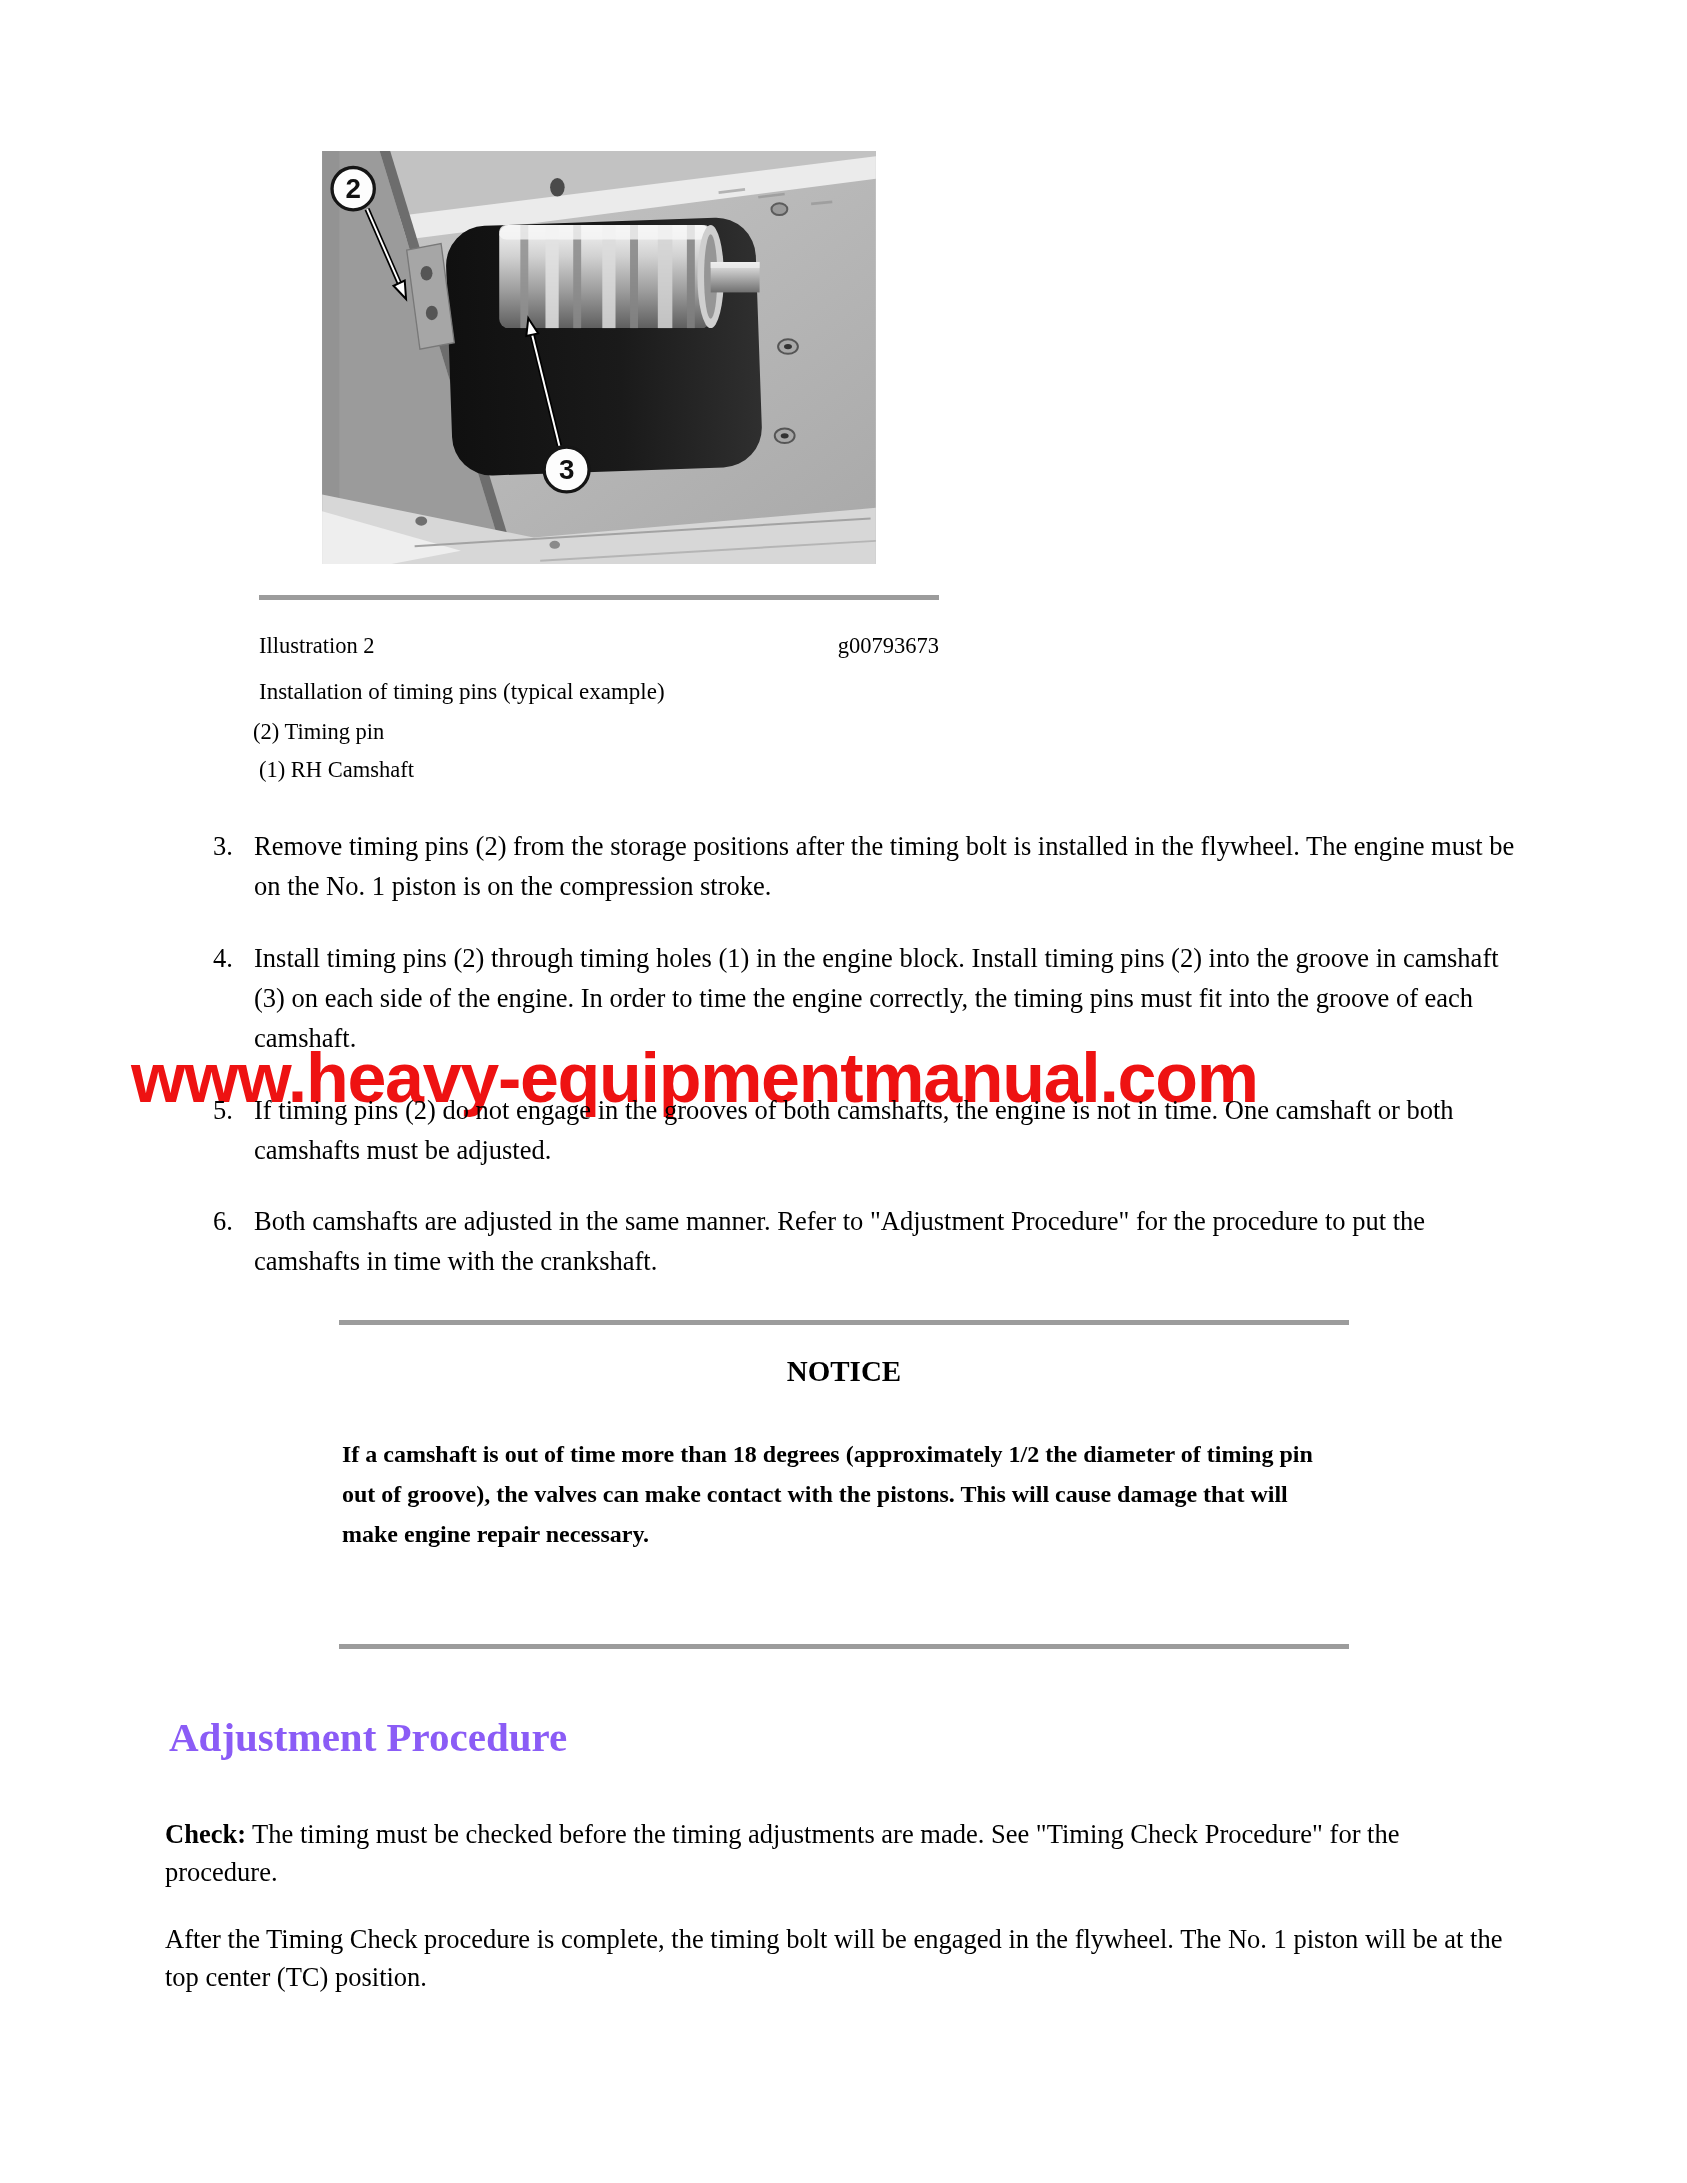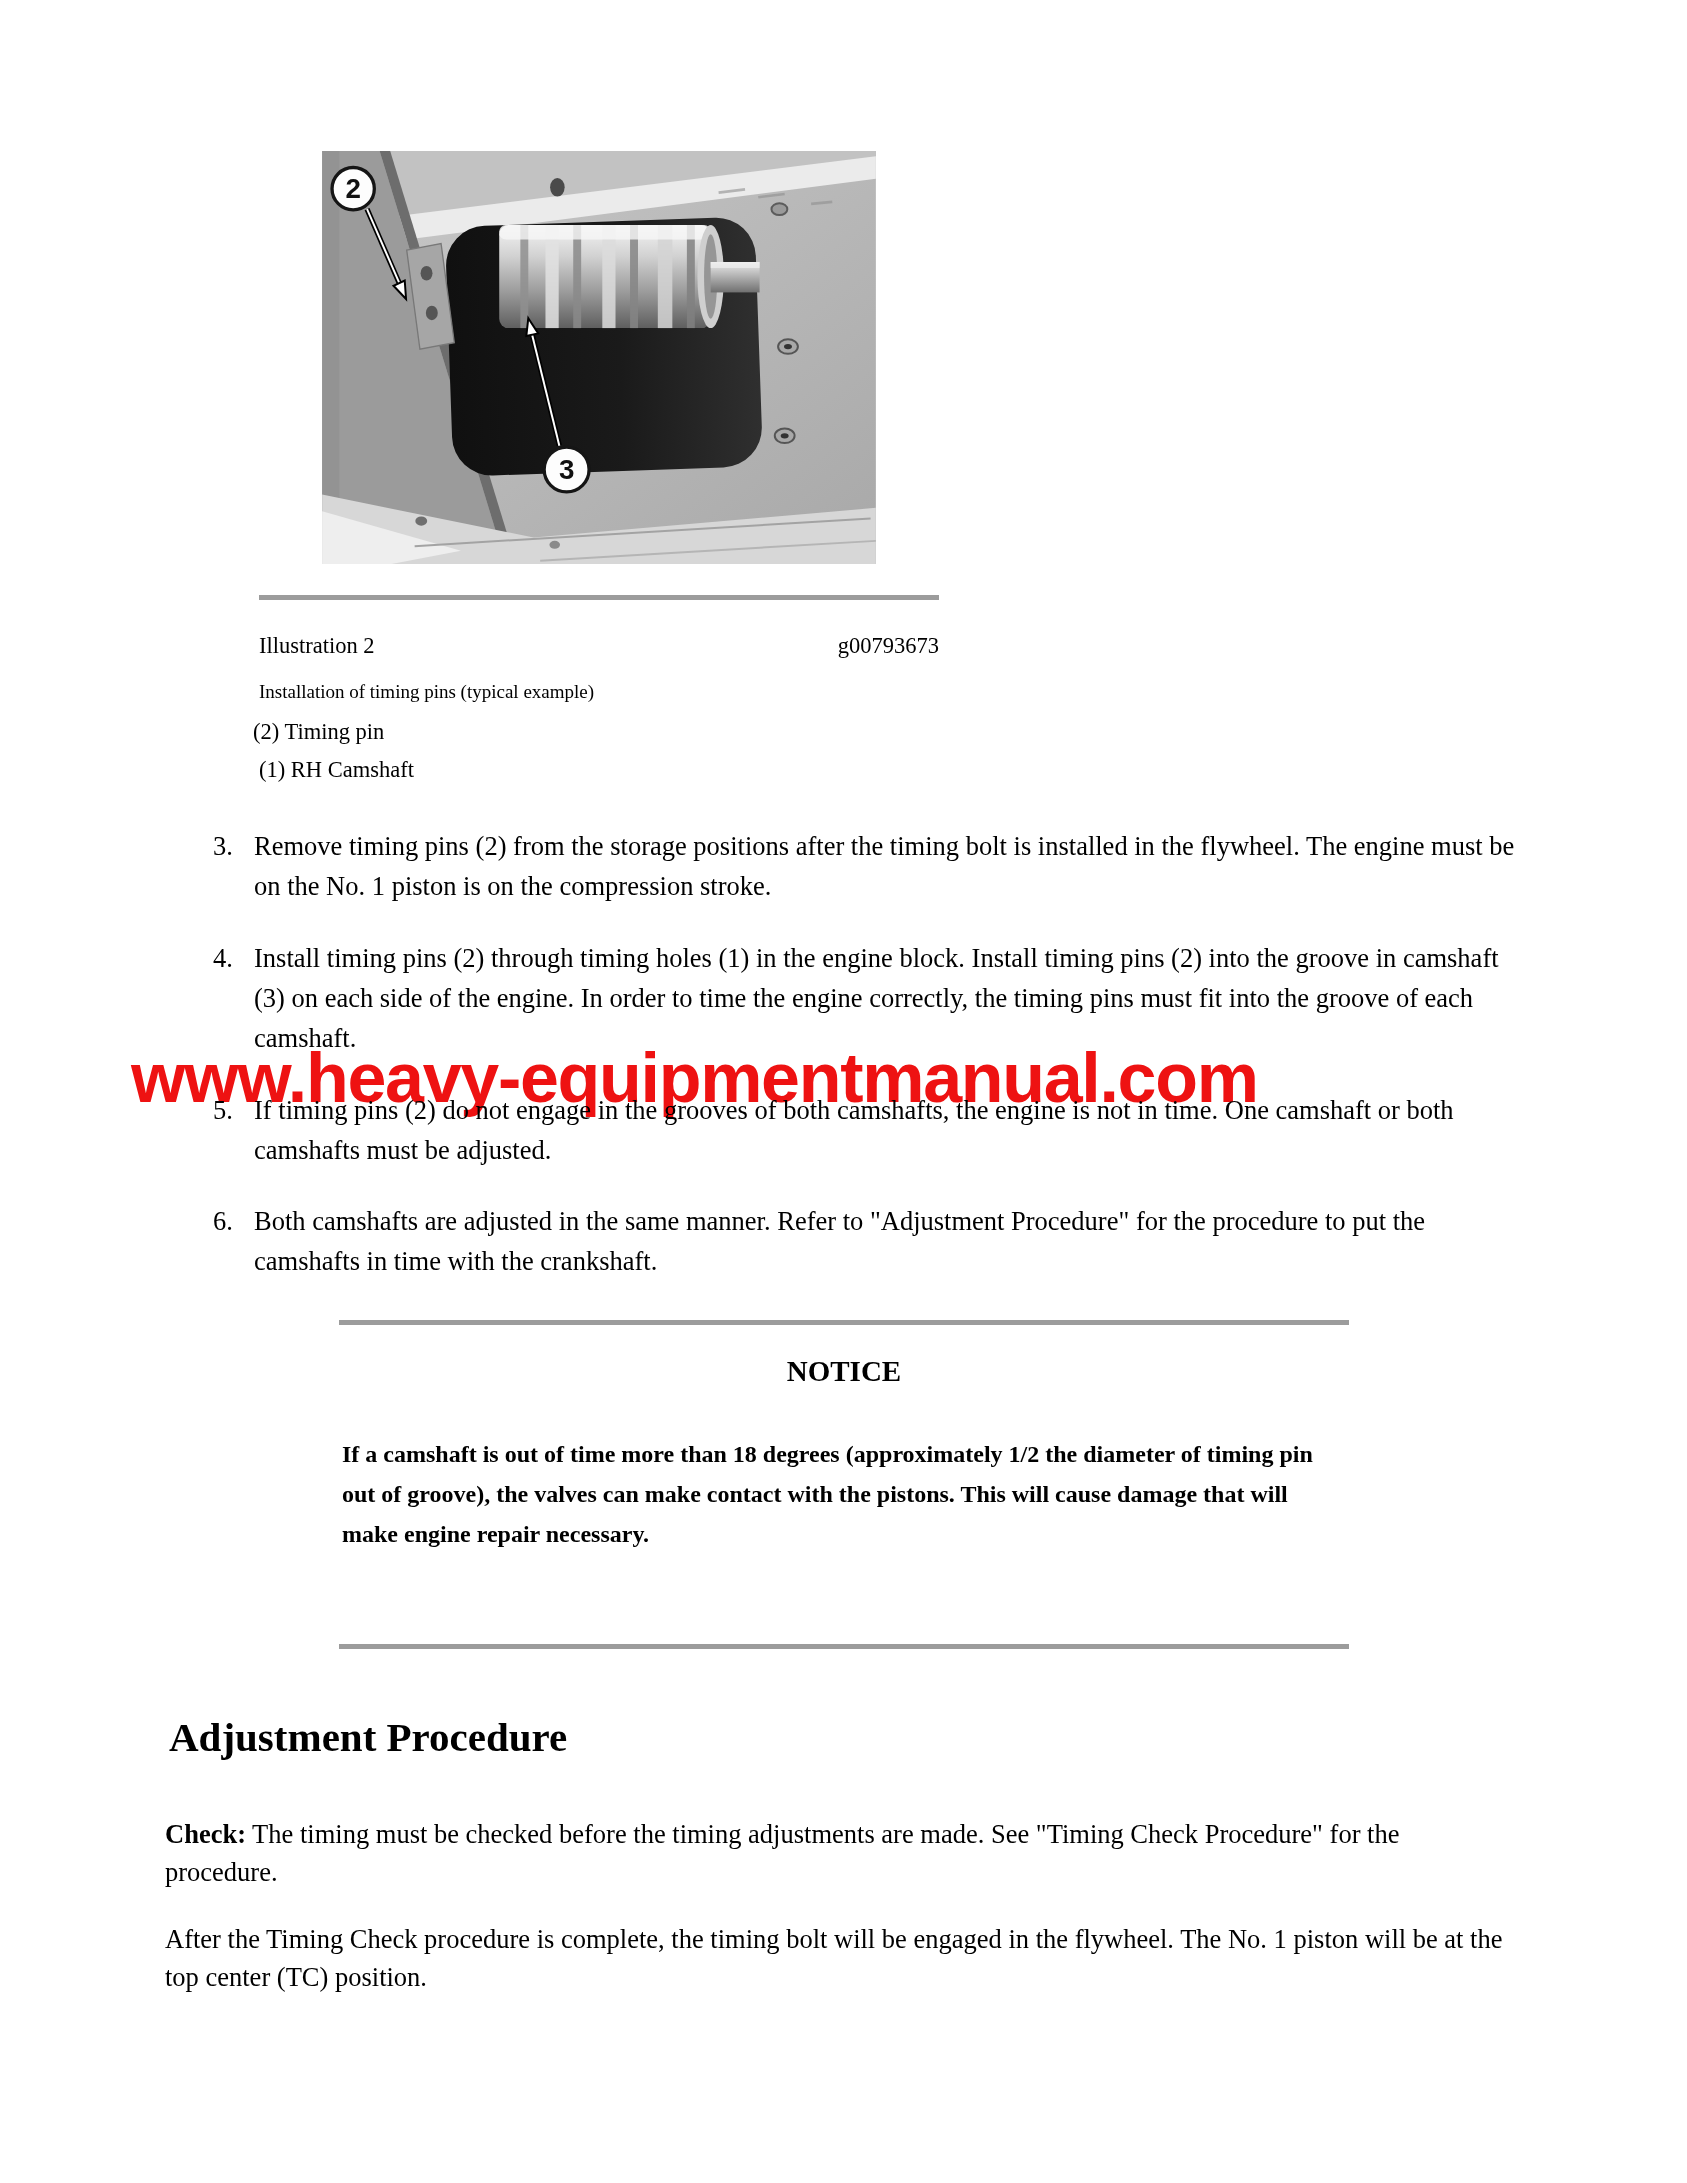--- a/index.html
+++ b/index.html
@@ -22,39 +22,39 @@
     letter-spacing:-1.3px;
     color:#ee1212;
     white-space:nowrap;
     z-index:1;
     line-height:1;
   }
   
   .photo{left:322px;top:151px;width:554px;height:413px;z-index:2;}
   .fig-rule{left:259px;top:595px;width:680px;height:5.3px;background:#9c9c9c;z-index:2;}
   .cap-row{left:259px;top:632px;width:680px;display:flex;justify-content:space-between;font-size:22.5px;line-height:28px;gap:7px;}
-  .subcap{left:259px;top:678px;font-size:19px;line-height:28px;}
+  .subcap{left:259px;top:678px;font-size:23px;line-height:28px;}
   .legend-1{left:253px;top:718px;font-size:22.5px;line-height:28px;}
   .legend-2{left:259px;top:756px;font-size:22.5px;line-height:28px;}
   
   .step{left:213px;width:1307px;display:flex;font-size:26.5px;line-height:40px;}
   .step .num{width:41px;flex:0 0 41px;}
   .step .body{width:1261px;}
   .step3{top:826px;}
   .step4{top:938px;}
   .step5{top:1090px;}
   .step6{top:1201px;}
   
   .notice-rule{left:339px;width:1010px;height:4.6px;background:#9c9c9c;z-index:2;}
   .nr-top{top:1320px;}
   .nr-bottom{top:1644px;}
   .notice-title{left:339px;top:1355px;width:1010px;text-align:center;font-size:29px;font-weight:700;}
   .notice-body{left:342px;top:1434px;width:992px;font-size:24px;font-weight:700;line-height:40px;}
   
-  .section-heading{left:169px;top:1713px;font-size:41px;font-weight:700;color:#000000;line-height:1.2;}
+  .section-heading{left:169px;top:1713px;font-size:41px;font-weight:700;color:#8b5cf6;line-height:1.2;}
   .para{left:165px;width:1350px;font-size:26.5px;line-height:38px;}
   .note-para{top:1815px;}
   .after-para{top:1920px;}
   .bold{font-weight:700;}
 </style>
 </head>
 <body>
 
 <div id="page">
 

